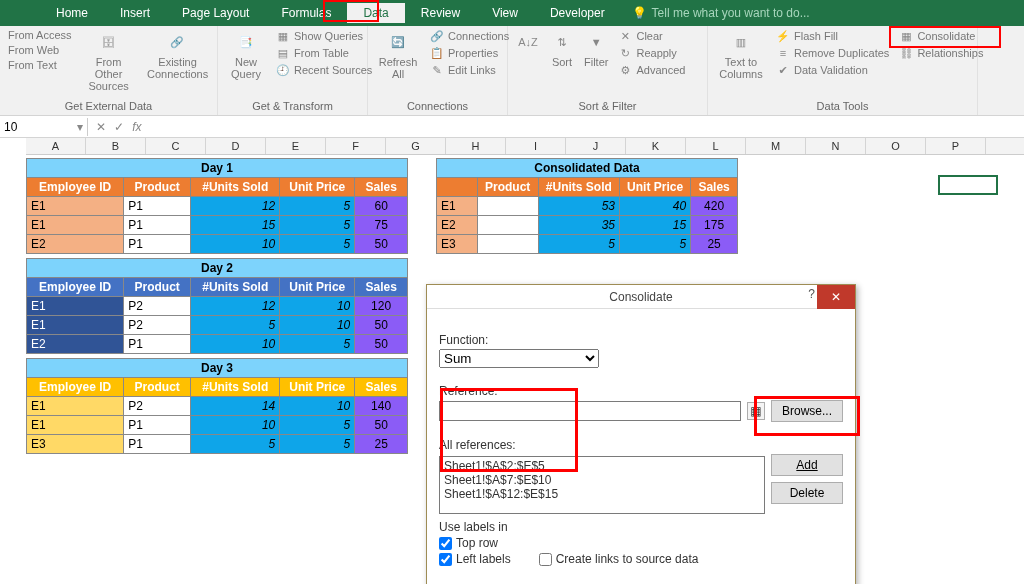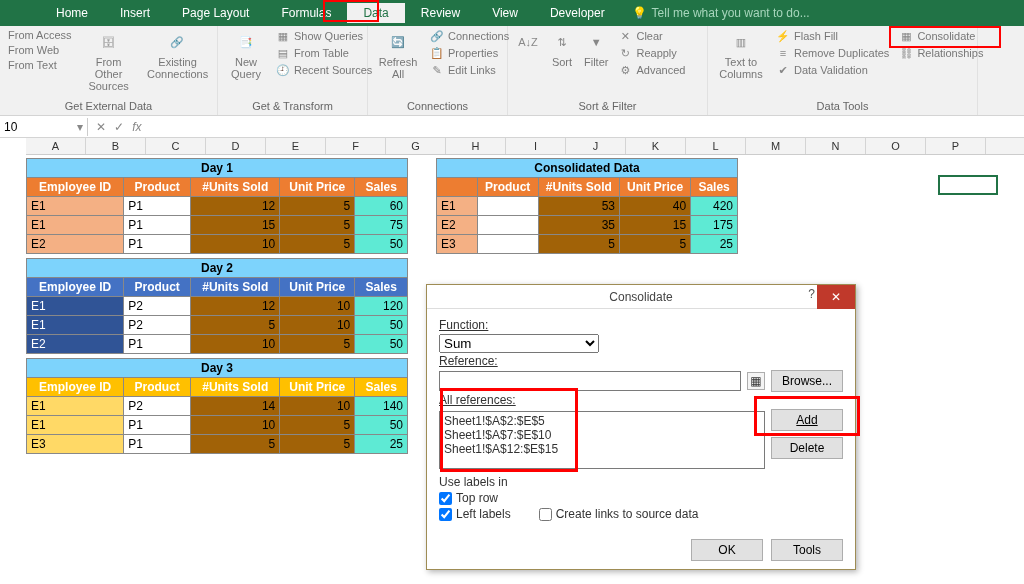--- a/index.html
+++ b/index.html
@@ -40,35 +40,35 @@
   .tbl { position:absolute; border-collapse:collapse; font-size:12px;}
   .tbl td, .tbl th { border:1px solid #888; padding:2px 4px; height:18px; }
   .tbl th { font-weight:bold; }
   .title-row { background:#7dd3fc; text-align:center; font-weight:bold;}
   .hdr-orange { background:#ed7d31; color:#fff; font-weight:bold;}
   .hdr-blue { background:#4472c4; color:#fff; font-weight:bold;}
   .hdr-gold { background:#ffc000; color:#fff; font-weight:bold;}
   .row-orange { background:#f4b084; }
   .row-blue-dark { background:#305496; color:#fff;}
   .row-gold { background:#ffd966;}
-  .numcell { text-align:right; background:#a16207;}
-  .salescell { text-align:right; background:#5eead4; }
+  .numcell { text-align:right; background:#0ea5e9;font-style:italic;}
+  .salescell { text-align:center; background:#8b5cf6; }
 
   .day1 { top:0; left:0; width:382px;}
   .consol { top:0; left:410px; width:302px;}
   .day2 { top:100px; left:0; width:382px;}
   .day3 { top:200px; left:0; width:382px;}
 
   
   .dialog { position:absolute; top:284px; left:426px; width:430px; background:#fff; border:1px solid #9e8c54; box-shadow:2px 2px 6px rgba(0,0,0,0.3); z-index:10;}
   .dlg-title { background:#fff; padding:4px 8px; display:flex; align-items:center; justify-content:center; position:relative; height:24px; color:#444; border-bottom:1px solid #ddd;}
   .dlg-close { position:absolute; right:0; top:0; width:38px; height:24px; background:#c0392b; color:#fff; display:flex; align-items:center; justify-content:center; cursor:pointer;}
   .dlg-help { position:absolute; right:40px; top:2px; color:#555; cursor:pointer;}
   .dlg-body { padding:8px 12px 10px 12px; font-size:12px; color:#333;}
-  .dlg-body label { display:block; margin-top:1px;text-decoration:underline;}
+  .dlg-body label { display:block; margin-top:16px;}
   .dlg-select { width:160px; margin-top:2px;}
   .dlg-row { display:flex; gap:6px; align-items:center; margin-top:2px;}
   .dlg-input { flex:1; border:1px solid #7a7a7a; height:20px; padding:1px 3px;}
   .dlg-btn { width:72px; height:22px; background:#e1e1e1; border:1px solid #adadad; cursor:pointer; font-size:12px;}
   .refs-box { border:1px solid #7a7a7a; height:58px; margin-top:2px; padding:2px 4px; font-size:12px; overflow:auto;}
   .dlg-footer { display:flex; justify-content:flex-end; gap:8px; padding:8px 12px; }
   .chk-row { display:flex; align-items:center; gap:4px; margin-top:2px;}
   .red-box-refs { position:absolute; border:3px solid red; top:388px; left:440px; width:138px; height:84px; pointer-events:none; z-index:20;}
   .red-box-add { position:absolute; border:3px solid red; top:396px; left:754px; width:106px; height:40px; pointer-events:none; z-index:20;}
   .pick-icon { width:18px; height:18px; border:1px solid #adadad; display:flex; align-items:center; justify-content:center; background:#f4f4f4;}

